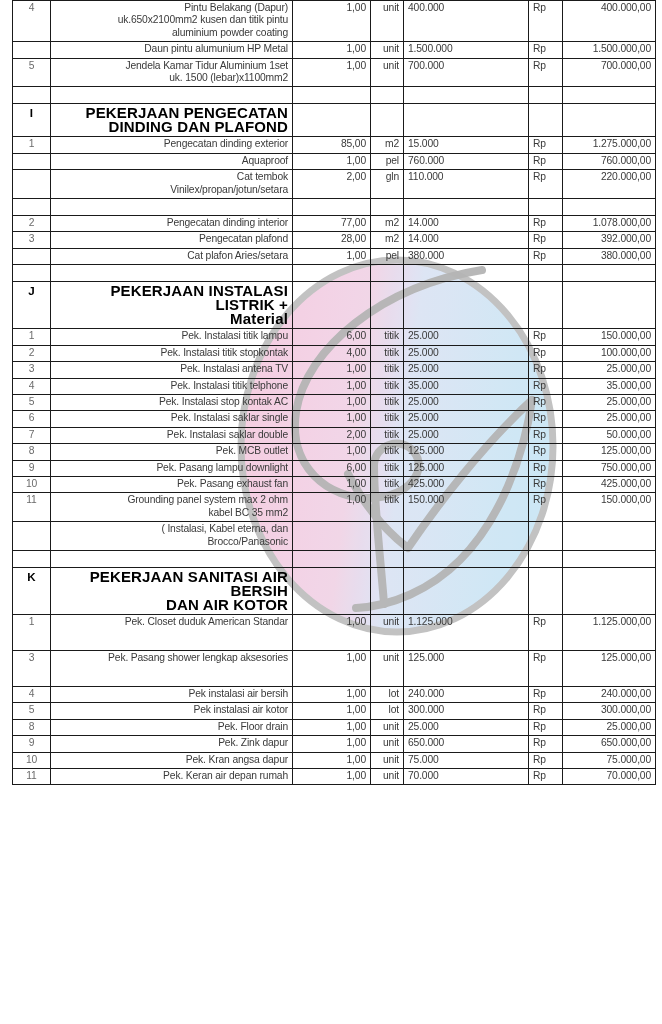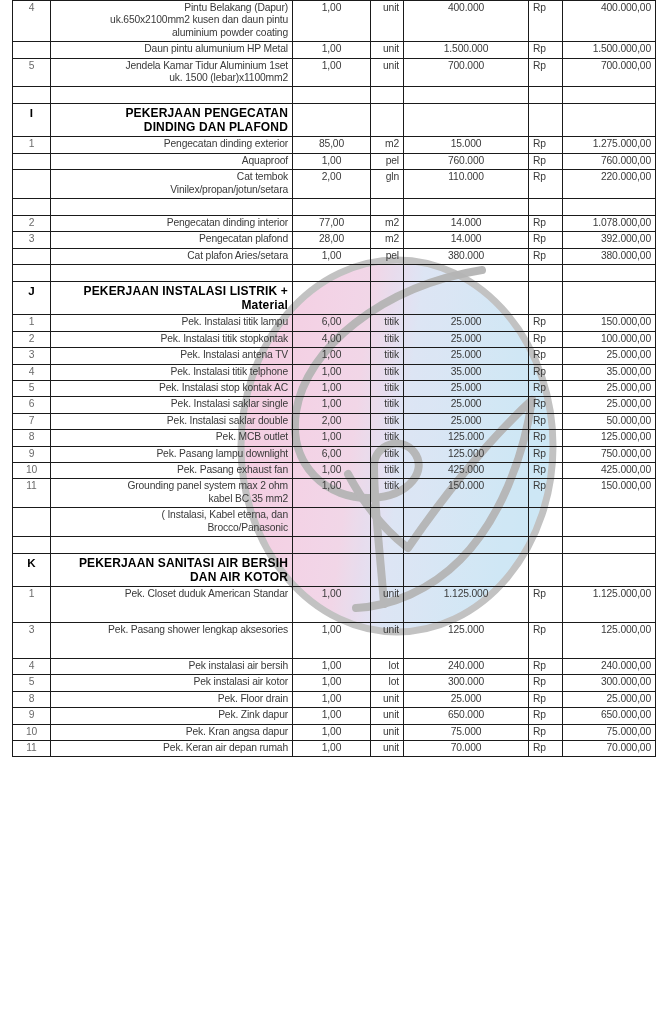--- a/index.html
+++ b/index.html
@@ -40,28 +40,28 @@
   col.c-no   {width:38px;}
   col.c-desc {width:242px;}
   col.c-vol  {width:78px;}
   col.c-sat  {width:33px;}
   col.c-harga{width:125px;}
   col.c-rp   {width:34px;}
   col.c-jml  {width:93px;}
 
   td.no   {text-align:center;color:#6a6a6a;}
   td.desc {text-align:right;}
-  td.vol  {text-align:center;}
+  td.vol  {text-align:right;}
   td.sat  {text-align:right;padding-right:3px;}
-  td.harga{text-align:center;}
+  td.harga{text-align:left;}
   td.rp   {text-align:left;padding-left:3px;}
   td.jml  {text-align:right;padding-right:5px;}
 
   tr.head td{
-    font-weight:bold;color:#000000;font-size:12px;line-height:14px;
+    font-weight:bold;color:#000000;font-size:15px;line-height:14px;
     letter-spacing:0.15px;
   }
   tr.head td.no{font-size:11.6px;color:#000;}
 
   tr.spacer td{height:17px;}
 
   .ml{display:block;}
 </style>
 </head>
 <body>
@@ -105,21 +105,21 @@
       <col class="c-sat">
         <col class="c-harga">
         <col class="c-rp">
         <col class="c-jml">
     </colgroup>
     <tbody id="boq-body">
         <tr class="item">
           <td class="no">4</td>
           <td class="desc">
             <span class="ml">Pintu Belakang (Dapur)</span>
-            <span class="ml">uk.650x2100mm2 kusen dan daun pintu</span>
+            <span class="ml">uk.650x2100mm2 kusen dan titik pintu</span>
             <span class="ml">aluminium powder coating</span>
           </td>
           <td class="vol">1,00</td>
           <td class="sat">unit</td>
           <td class="harga">400.000</td>
           <td class="rp">Rp</td>
           <td class="jml">400.000,00</td>
         </tr>
         <tr class="item">
           <td class="no">&nbsp;</td>

